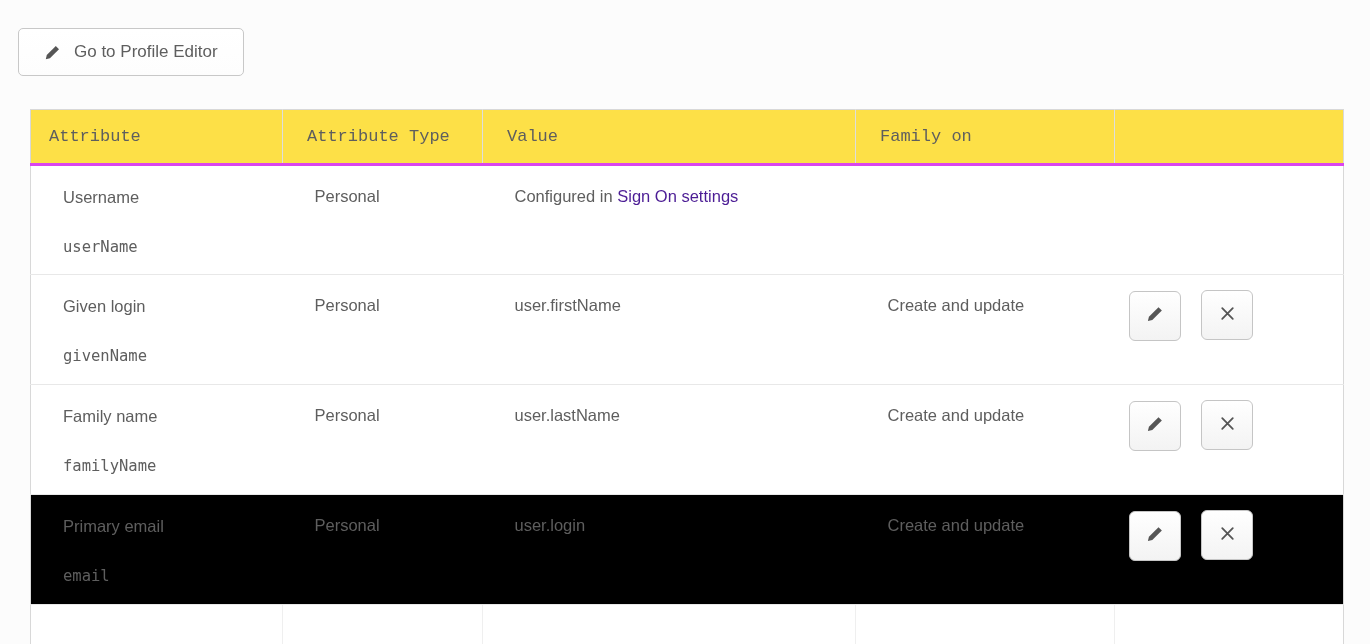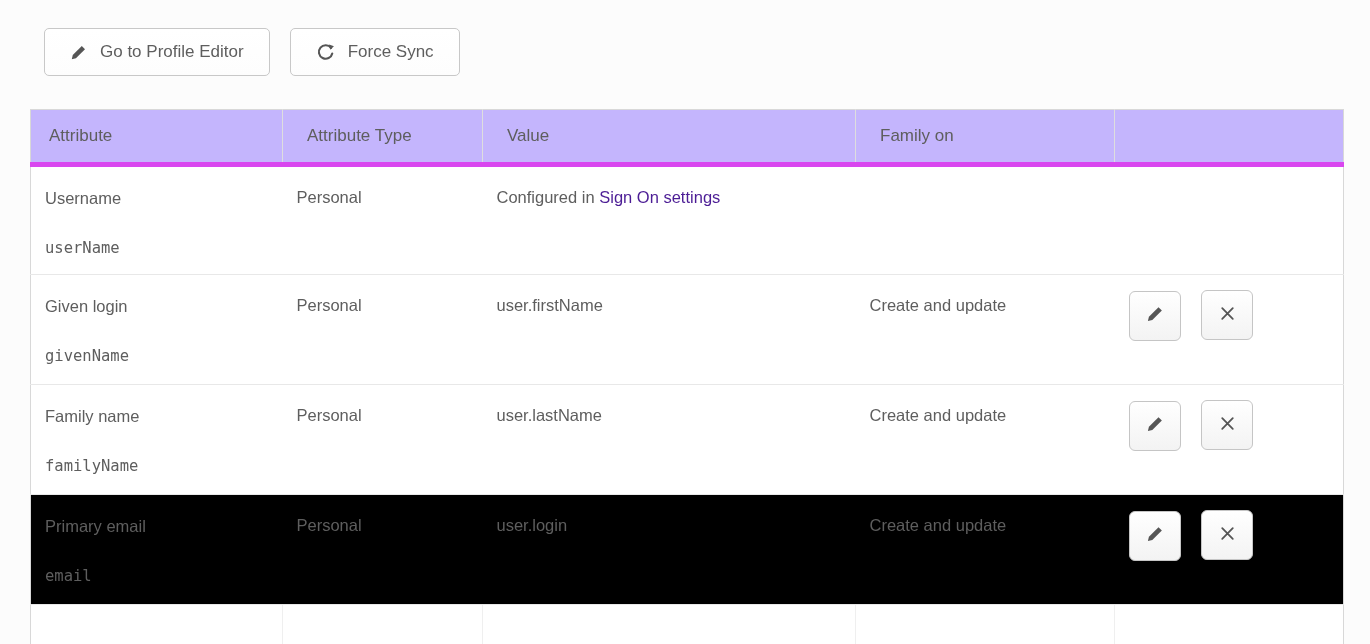--- a/index.html
+++ b/index.html
@@ -5,21 +5,21 @@
   * { box-sizing: border-box; }
   html, body {
     margin: 0; padding: 0;
     width: 1370px; height: 644px;
     overflow: hidden;
     background: #fcfcfc;
     font-family: "Liberation Sans", sans-serif;
     color: #5e5e5e;
   }
   .toolbar {
-    padding: 28px 0 0 44px;
+    padding: 28px 0 0 18px;
     display: flex;
     gap: 20px;
   }
   .btn {
     display: inline-flex;
     align-items: center;
     gap: 13px;
     height: 48px;
     padding: 0 25px;
     background: linear-gradient(#ffffff, #fdfdfd);
@@ -34,32 +34,33 @@
   table.attr-table {
     border-collapse: collapse;
     table-layout: fixed;
     width: 1313px;
     margin: 33px 0 0 30px;
     background: #ffffff;
     border: 1px solid #d8d8d8;
   }
   .attr-table th {
     height: 55px;
-    background: #c4b5fd;
+    background: #fde047;
     text-align: left;
     font-weight: normal;
     font-size: 17px;
     color: #5e5e5e;
     padding: 0 0 0 18px;
-    border-bottom: 5px solid #d946ef;
+    border-bottom: 3px solid #d946ef;
+    font-family: Liberation Mono, monospace;
   }
   .attr-table th + th { border-left: 1px solid #dedede; padding-left: 24px; }
   .attr-table tbody td {
     vertical-align: top;
-    padding: 21px 0 0 14px;
+    padding: 21px 0 0 32px;
     font-size: 16.5px;
     height: 110px;
   }
   .attr-table tbody tr + tr td { border-top: 1px solid #e8e8e8; }
   .display-name { line-height: 20px; }
   .variable-name {
     margin-top: 31px;
     font-family: "DejaVu Sans Mono", monospace;
     font-size: 15.5px;
     color: #5e5e5e;
@@ -91,29 +92,20 @@
 
 <div class="toolbar">
   <button class="btn">
     <span class="icon">
       <svg width="17" height="17" viewBox="0 0 16 16">
           <path fill="#555555" d="M11.1 1.9l3 3L5.6 13.4l-3.9.9.9-3.9z"></path>
         </svg>
     </span>
     <span>Go to Profile Editor</span>
   </button>
-  <button class="btn">
-    <span class="icon">
-      <svg width="19" height="19" viewBox="0 0 18 18">
-        <path d="M14.3 4.7 A 6.4 6.4 0 1 0 15.4 9.9" fill="none" stroke="#555555" stroke-width="2" stroke-linecap="round"></path>
-        <path d="M12.4 1.4 L17 3.1 L13.4 6.5 Z" fill="#555555"></path>
-      </svg>
-    </span>
-    <span>Force Sync</span>
-  </button>
 </div>
 
 <table class="attr-table">
   <colgroup>
     <col style="width:252px">
       <col style="width:200px">
       <col style="width:373px">
       <col style="width:259px">
       <col style="width:229px">
   </colgroup>

